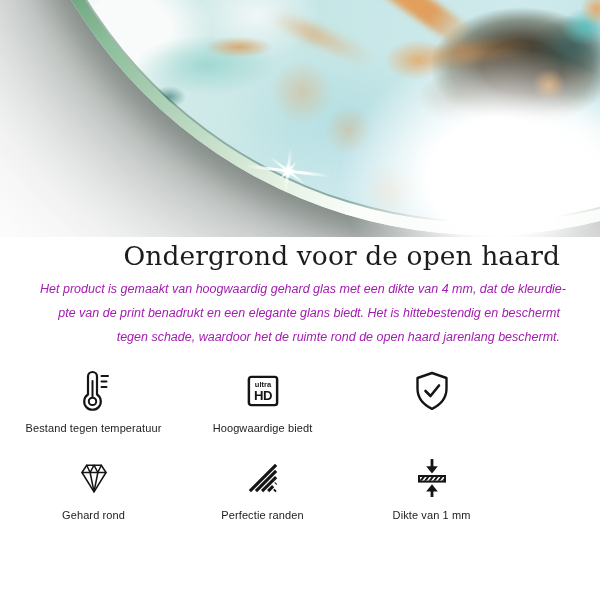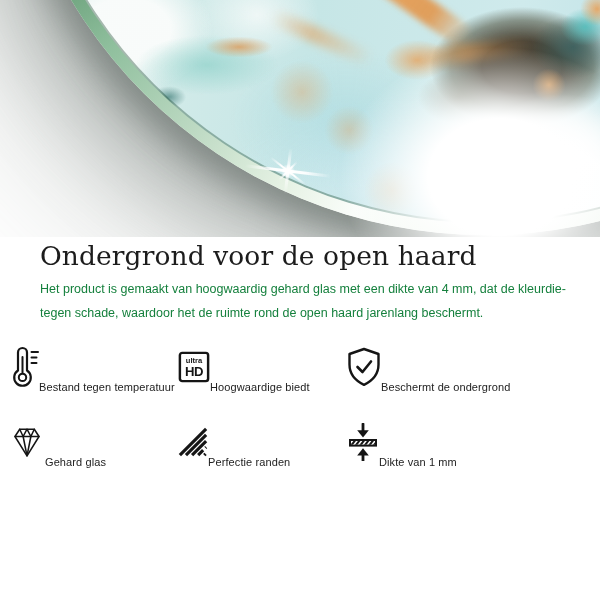--- a/index.html
+++ b/index.html
@@ -1,20 +1,20 @@
 <!DOCTYPE html>
 <html><head>
 <meta charset="utf-8">
 <style>
   html,body{margin:0;padding:0;}
   body{
     width:600px;height:600px;overflow:hidden;background:#fff;
     font-family:"Liberation Sans", sans-serif;
   }
-  .page{position:relative;width:600px;height:600px;background:#fff;}
+  .page{position:relative;width:600px;height:600px;background:#fff;text-align:right;}
 
   
   .hero{position:relative;width:600px;height:237px;overflow:hidden;background:#fff;}
   .plate{
     position:absolute;left:3px;top:-729px;width:964px;height:964px;border-radius:50%;
     background:conic-gradient(from 0deg at 50% 50%,
       #bcd9c2 0deg,#bcd9c2 150deg,
       #eef6ee 160deg,#f3f9f2 172deg,#fbfdfb 176deg,#f0f7ef 185deg,
       #fafdfa 196deg,#e6f2e4 205deg,#bcd9c2 218deg,#8fbf9d 232deg,
       #699f79 242deg,#9cc3a6 252deg,#c8e2cc 270deg,#bcd9c2 300deg);
@@ -70,28 +70,28 @@
   .sparkle .core{position:absolute;left:0;top:0;width:14px;height:14px;border-radius:50%;
     background:radial-gradient(circle,#fff 20%,rgba(255,255,255,0) 72%);transform:translate(-50%,-50%);}
 
   
   .content{padding:0 40px;}
   h1{
     margin:2px 0 0 0;font-family:"DejaVu Serif","Liberation Serif",serif;
     font-weight:400;font-size:26.5px;line-height:34px;color:#1c1c1c;letter-spacing:.1px;
   }
   .h-line{display:block;}
-  .desc{margin:4px 0 0 0;font-size:12.5px;line-height:24px;color:#15803d;}
+  .desc{margin:4px 0 0 0;font-size:12.5px;line-height:24px;color:#a21caf;font-style:italic;}
   .p-line{display:block;white-space:nowrap;}
 
   
   .features{margin:18px 0 0 -31px;display:grid;grid-template-columns:repeat(3,169px);row-gap:20px;}
-  .feature{display:flex;flex-direction:row;align-items:center;}
+  .feature{display:flex;flex-direction:column;align-items:center;}
   .icon-box{height:48px;display:flex;align-items:center;justify-content:center;margin-bottom:7px;}
-  .f-label{font-size:11px;color:#222;letter-spacing:.1px;white-space:nowrap;margin-top:32px;}
+  .f-label{font-size:11px;color:#222;letter-spacing:.1px;white-space:nowrap;}
   svg{display:block;}
   svg .st{fill:none;stroke:#151515;stroke-linecap:round;stroke-linejoin:round;}
   svg .fl{fill:#151515;stroke:none;}
   svg text{font-family:"Liberation Sans",sans-serif;fill:#151515;}
 </style>
 </head>
 <body>
 
 <div class="page">
 
@@ -113,20 +113,21 @@
     </div>
   </section>
 
   <section class="content">
     <h1>
       <span class="h-line">Ondergrond voor de open haard</span>
     </h1>
 
     <p class="desc">
       <span class="p-line">Het product is gemaakt van hoogwaardig gehard glas met een dikte van 4 mm, dat de kleurdie-</span>
+      <span class="p-line">pte van de print benadrukt en een elegante glans biedt. Het is hittebestendig en beschermt</span>
       <span class="p-line">tegen schade, waardoor het de ruimte rond de open haard jarenlang beschermt.</span>
     </p>
 
     <div class="features">
 
       <div class="feature">
         <div class="icon-box">
           <svg width="30" height="46" viewBox="0 0 30 46">
             <path class="st" stroke-width="2.2" d="M9 8.5 A4.5 4.5 0 0 1 18 8.5 L18 26.5 A8.3 8.3 0 1 1 9 26.5 Z"></path>
             <line class="st" stroke-width="2" x1="13.5" y1="13" x2="13.5" y2="28.5"></line>
@@ -150,33 +151,32 @@
         <div class="f-label">Hoogwaardige biedt</div>
       </div>
 
       <div class="feature">
         <div class="icon-box">
           <svg width="34" height="40" viewBox="0 0 34 40">
             <path class="st" stroke-width="2.4" d="M17 2 L31.5 7 V17.5 C31.5 26.5 25.8 33.6 17 37.8 C8.2 33.6 2.5 26.5 2.5 17.5 V7 Z"></path>
             <path class="st" stroke-width="2.6" d="M10.5 20 L15.5 25 L24 14.5"></path>
           </svg>
         </div>
-        <div class="f-label">Beschermt de ondergrond</div>
       </div>
 
       <div class="feature">
         <div class="icon-box">
           <svg width="36" height="31" viewBox="0 0 42 36">
             <path class="st" stroke-width="1.8" d="M7 11 L12.5 2.5 H29.5 L35 11 L21 33.5 Z"></path>
             <path class="st" stroke-width="1.8" d="M7 11 H35"></path>
             <path class="st" stroke-width="1.8" d="M12.5 2.5 L16.5 11 L21 2.5 L25.5 11 L29.5 2.5"></path>
             <path class="st" stroke-width="1.8" d="M16.5 11 L21 33.5 L25.5 11"></path>
           </svg>
         </div>
-        <div class="f-label">Gehard glas</div>
+        <div class="f-label">Gehard rond</div>
       </div>
 
       <div class="feature">
         <div class="icon-box">
           <svg width="30" height="30" viewBox="0 0 32 32">
             <path d="M2 30 L30 2" stroke="#151515" stroke-width="3.3"></path>
             <path d="M8.5 30 L30 8.5" stroke="#151515" stroke-width="3.3"></path>
             <path d="M15 30 L30 15" stroke="#151515" stroke-width="3.3"></path>
             <path d="M21.5 30 L30 21.5" stroke="#151515" stroke-width="3.3" stroke-dasharray="7.5 3.5"></path>
             <path d="M28 30 L30 28" stroke="#151515" stroke-width="3.3" stroke-dasharray="2 1.8"></path>

